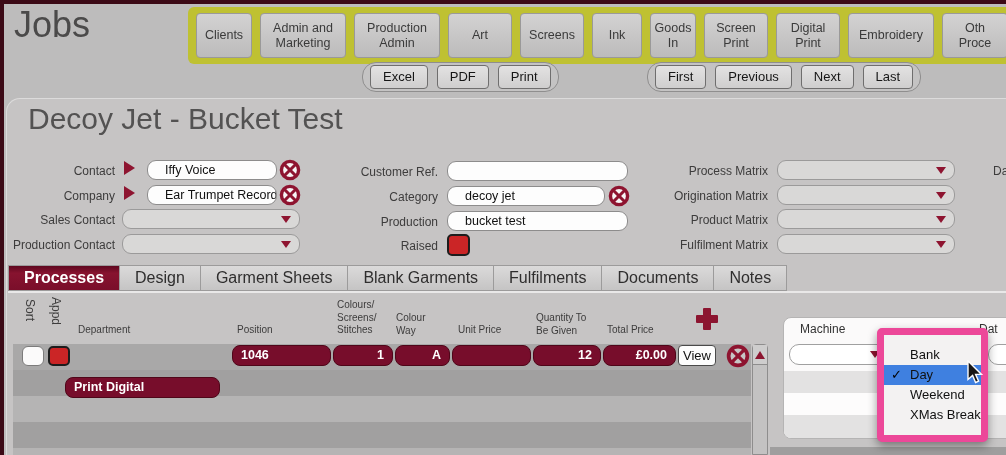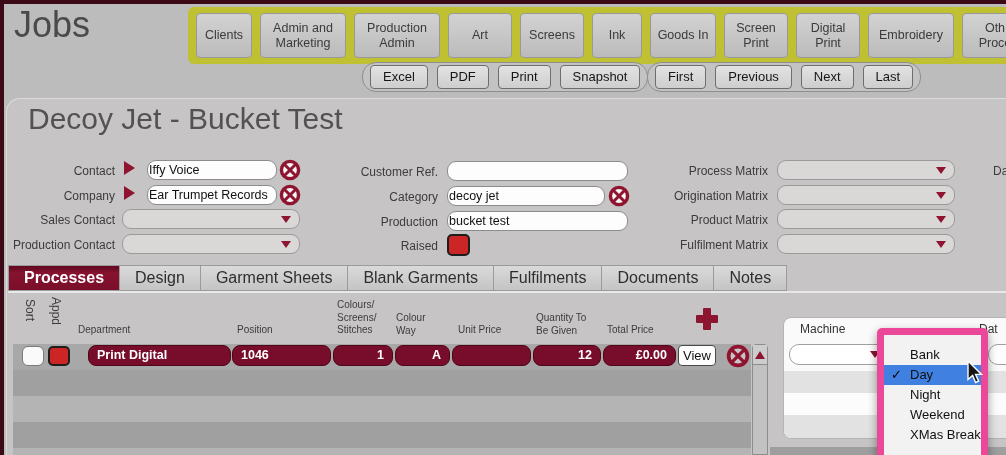--- a/index.html
+++ b/index.html
@@ -11,38 +11,38 @@
 
   .app-title { position:absolute; left:14px; top:4px; font-size:36px; color:#4b4a4a; }
 
   
   .module-tabs { position:absolute; left:188px; top:7px; width:828px; height:57px; background:#bfc132;
                  border-radius:6px; display:flex; align-items:center; padding:0 8px; gap:8px; overflow:visible; }
   .module-tab { height:45px; flex:0 0 auto; background:linear-gradient(#d3d2d2,#bcbbbb); border:1px solid #9a9999;
                 border-radius:4px; color:#3a3a3a; font-size:12.5px; display:flex; align-items:center;
                 justify-content:center; text-align:center; line-height:1.2; padding:0 4px; cursor:pointer; }
   .mt-0{width:56px}.mt-1{width:86px}.mt-2{width:86px}.mt-3{width:64px}.mt-4{width:64px}.mt-5{width:50px}
-  .mt-6{width:66px}.mt-7{width:64px}.mt-8{width:64px}.mt-9{width:86px}.mt-10{width:66px}
+  .mt-6{width:46px}.mt-7{width:64px}.mt-8{width:64px}.mt-9{width:86px}.mt-10{width:66px}
 
   
   .btn-group { position:absolute; top:62px; height:30px; border:1px solid #8f8e8e; border-radius:14px;
                background:#c4c3c3; display:flex; align-items:center; padding:0 7px; gap:9px; }
   .grp-export { left:362px; }
   .grp-nav    { left:647px; }
   .toolbar-btn { background:linear-gradient(#e3e2e2,#cfcece); border:1px solid #6f6e6e; border-radius:4px;
                  font-size:13px; color:#161616; padding:3px 12px; line-height:1.2; cursor:pointer; }
 
   
   .main-panel { position:absolute; left:6px; top:98px; width:1000px; height:357px; background:#c6c4c4;
                 border-top-left-radius:14px; border-top:1px solid #dcdbdb; border-left:1px solid #dcdbdb; }
   .record-title { position:absolute; left:28px; top:102px; font-size:30px; color:#535252; }
 
   .flabel { position:absolute; font-size:12px; color:#3d3c3c; text-align:right; }
   .tfield { position:absolute; height:20px; background:#fdfdfd; border:1px solid #8d8c8c; border-radius:9px;
-            font-size:12.5px; color:#101010; padding:0 1px; line-height:18px; overflow:hidden; white-space:nowrap; }
+            font-size:12.5px; color:#101010; padding:0 17px; line-height:18px; overflow:hidden; white-space:nowrap; }
   .dfield { position:absolute; height:20px; background:#d9d8d7; border:1px solid #9b9a9a; border-radius:9px; cursor:pointer; }
   .tri-down  { position:absolute; width:0; height:0; border-left:5px solid transparent; border-right:5px solid transparent;
                border-top:7px solid #8e1430; }
   .tri-right { position:absolute; width:0; height:0; border-top:7px solid transparent; border-bottom:7px solid transparent;
                border-left:11px solid #8e1430; cursor:pointer; }
   .circle-x { position:absolute; width:22px; height:22px; cursor:pointer; }
   .raised-box { position:absolute; left:447px; top:234px; width:23px; height:22px; background:#cb2526;
                 border:2px solid #1d1d1d; border-radius:5px; cursor:pointer; }
 
   
@@ -126,21 +126,20 @@
   <div class="module-tab mt-7">Screen Print</div>
   <div class="module-tab mt-8">Digital Print</div>
   <div class="module-tab mt-9">Embroidery</div>
   <div class="module-tab mt-10">Oth Proce</div>
 </div>
 
 <div class="btn-group grp-export">
   <button class="toolbar-btn">Excel</button>
   <button class="toolbar-btn">PDF</button>
   <button class="toolbar-btn">Print</button>
-  <button class="toolbar-btn">Snapshot</button>
 </div>
 
 <div class="btn-group grp-nav">
   <button class="toolbar-btn">First</button>
   <button class="toolbar-btn">Previous</button>
   <button class="toolbar-btn">Next</button>
   <button class="toolbar-btn">Last</button>
 </div>
 
 <div class="main-panel"></div>
@@ -241,21 +240,21 @@
 <div class="list-stripes">
   <div class="stripe st-0"></div>
   <div class="stripe st-1"></div>
   <div class="stripe st-2"></div>
   <div class="stripe st-3"></div>
   <div class="stripe st-4"></div>
 </div>
 
 <div class="sort-box"></div>
 <div class="appd-box"></div>
-<div class="pill" style="left:88px;width:143px;">Print Digital</div>
+<div class="pill" style="left:65px;width:155px;margin-top:32px;">Print Digital</div>
 <div class="pill" style="left:232px;width:99px;">1046</div>
 <div class="pill num" style="left:333px;width:60px;">1</div>
 <div class="pill num" style="left:395px;width:55px;">A</div>
 <div class="pill" style="left:452px;width:79px;"></div>
 <div class="pill num" style="left:533px;width:68px;">12</div>
 <div class="pill num" style="left:603px;width:73px;">£0.00</div>
 <div class="view-btn">View</div>
 <svg class="circle-x" style="left:726px;top:344px;width:24px;height:24px;" viewBox="0 0 22 22">
   <circle cx="11" cy="11" r="8.6" fill="#c7c6c6" stroke="#8e1430" stroke-width="3.4"></circle>
   <line x1="5" y1="5" x2="17" y2="17" stroke="#8e1430" stroke-width="3"></line>
@@ -279,20 +278,19 @@
 <div class="tri-down" style="left:870px;top:351px;"></div>
 <div class="date-field"></div>
 <div class="bottom-edge"></div>
 
 <div class="menu">
   <div class="menu-item">Bank Holiday</div>
   <div class="menu-item selected">
     <span class="menu-check">✓</span>
     <span>Day</span>
   </div>
-  <div class="menu-item">Night</div>
   <div class="menu-item">Weekend</div>
   <div class="menu-item">XMas Break</div>
 </div>
 
 <svg class="cursor" width="18" height="26" viewBox="0 0 18 26">
   <path d="M2,1 L2,19.5 L6.6,15.5 L9.6,22.5 L12.6,21.2 L9.6,14.4 L15.5,14.4 Z" fill="#161616" stroke="#fdfdfd" stroke-width="1.4"></path>
 </svg>
 
 </body></html>

